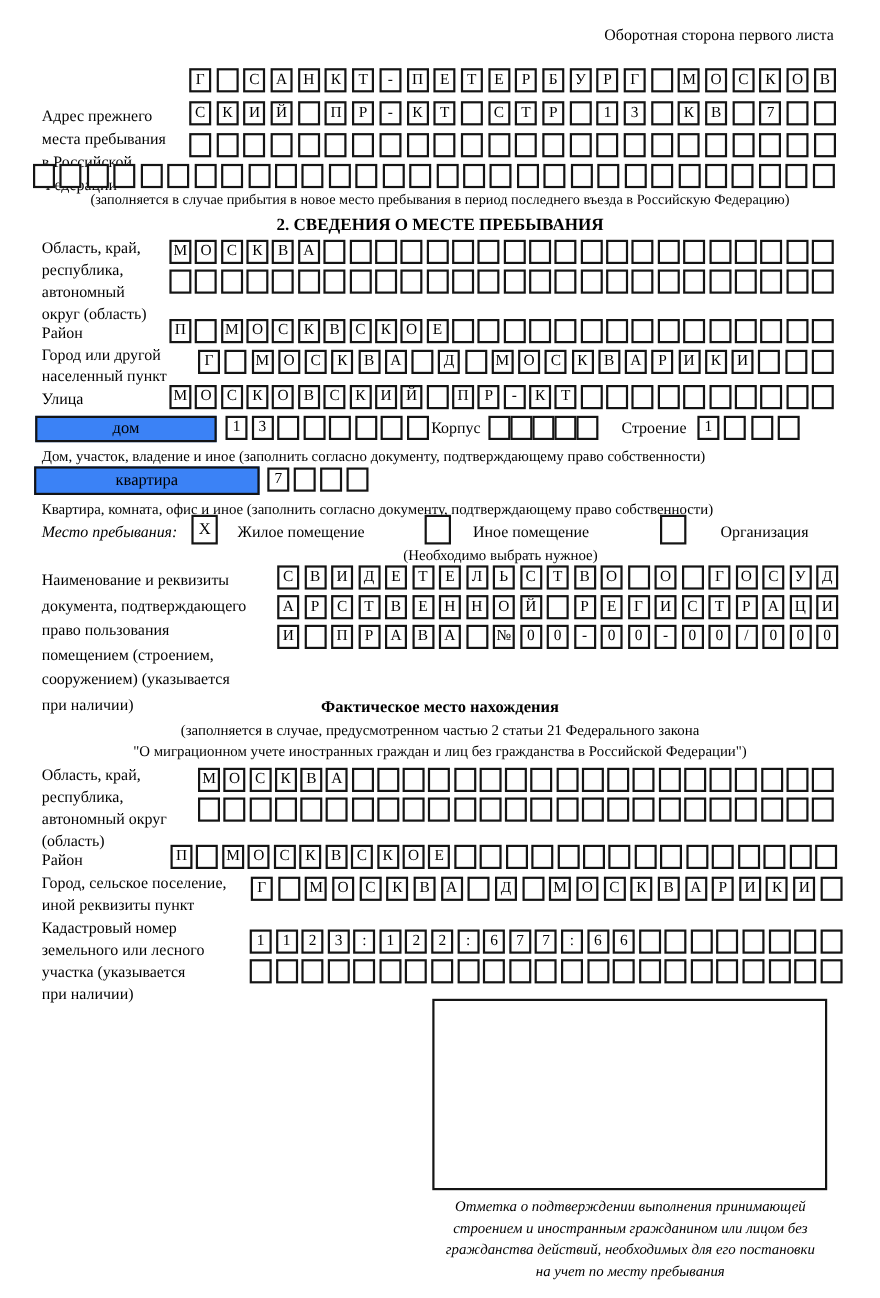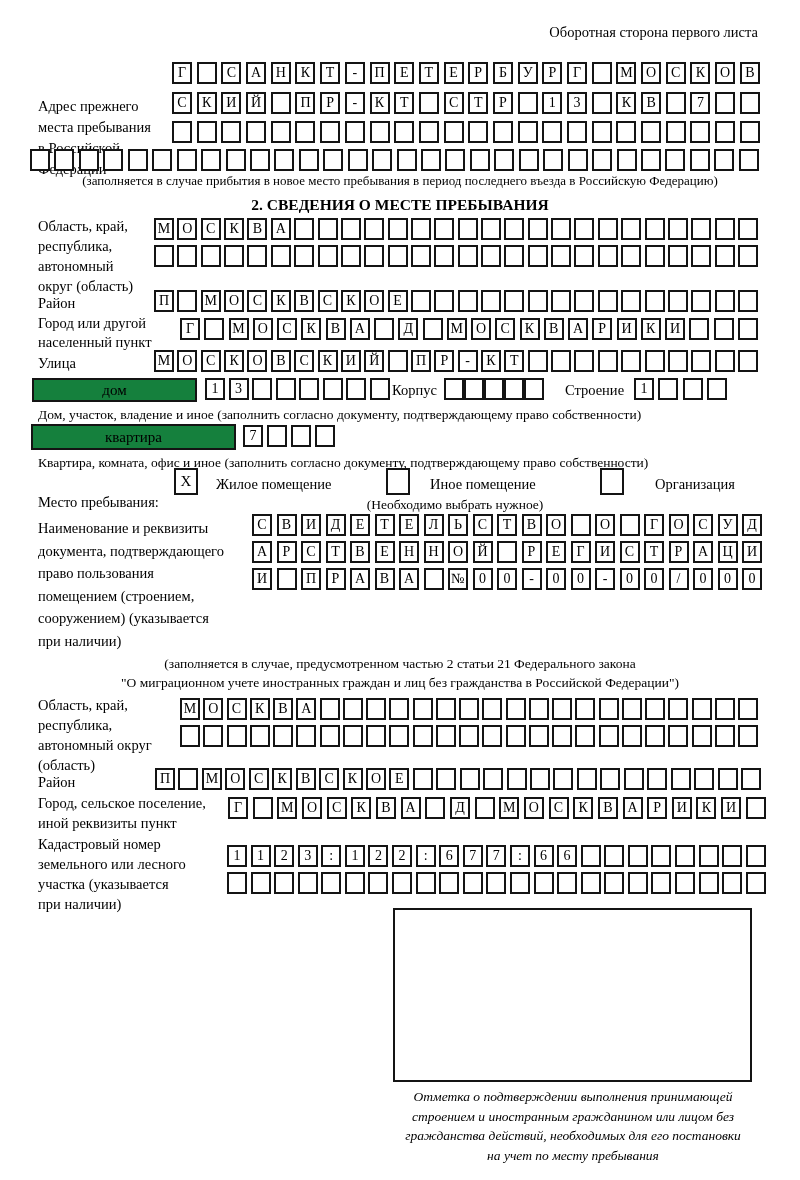--- a/index.html
+++ b/index.html
@@ -8,21 +8,21 @@
   .row{position:absolute;display:flex;justify-content:space-between;}
   .cell{flex:0 0 20px;height:22px;border:2px solid #141414;box-sizing:border-box;
         display:flex;align-items:center;justify-content:center;
         font-size:14px;line-height:1;background:#fff;}
   .lbl{position:absolute;font-size:14.5px;line-height:20px;white-space:nowrap;}
   .lines{position:absolute;font-size:14.5px;white-space:nowrap;}
   .cap{position:absolute;font-size:13px;line-height:15px;}
   .center{text-align:center;}
   .bold{font-weight:bold;}
   .widebox{position:absolute;border:2px solid #141414;box-sizing:border-box;
-           display:flex;align-items:center;justify-content:center;font-size:15px;background:#15803d;}
+           display:flex;align-items:center;justify-content:center;font-size:15px;background:#3b82f6;}
   .checkbox{position:absolute;width:24px;height:27px;border:2px solid #141414;box-sizing:border-box;
             display:flex;align-items:center;justify-content:center;font-size:15px;background:#fff;}
   .rect{position:absolute;border:2px solid #141414;box-sizing:border-box;background:#fff;}
 </style>
 </head>
 <body>
 
 <div class="page">
 
   <div class="lbl" style="top:22px;right:42px;">Оборотная сторона первого листа</div>
@@ -331,21 +331,21 @@
 
   <div class="widebox" style="left:31px;top:424px;width:205px;height:26px;">квартира</div>
   <div class="row" style="left:243px;top:425px;width:92px;">
       <span class="cell">7</span>
       <span class="cell"></span>
       <span class="cell"></span>
       <span class="cell"></span>
     </div>
   <div class="cap" style="left:38px;top:455px;font-size:13.5px;">Квартира, комната, офис и иное (заполнить согласно документу, подтверждающему право собственности)</div>
 
-  <div class="lbl" style="left:38px;top:492px;">Место пребывания:</div>
+  <div class="lbl" style="left:38px;top:474px;font-style:italic;">Место пребывания:</div>
   <div class="checkbox" style="left:174px;top:468px;">X</div>
   <div class="lbl" style="left:216px;top:474px;">Жилое помещение</div>
   <div class="checkbox" style="left:386px;top:468px;"></div>
   <div class="lbl" style="left:430px;top:474px;">Иное помещение</div>
   <div class="checkbox" style="left:600px;top:468px;"></div>
   <div class="lbl" style="left:655px;top:474px;">Организация</div>
   <div class="cap center" style="left:300px;top:497px;width:310px;font-size:13.5px;">(Необходимо выбрать нужное)</div>
 
   <div class="lines" style="left:38px;top:517px;line-height:22.5px;">
       <div>Наименование и реквизиты</div>
@@ -418,20 +418,21 @@
       <span class="cell">0</span>
       <span class="cell">-</span>
       <span class="cell">0</span>
       <span class="cell">0</span>
       <span class="cell">/</span>
       <span class="cell">0</span>
       <span class="cell">0</span>
       <span class="cell">0</span>
     </div>
 
+  <div class="lbl bold center" style="left:0;top:633px;width:800px;font-size:15px;white-space:normal;">Фактическое место нахождения</div>
   <div class="cap center" style="left:0;top:656px;width:800px;font-size:13.5px;">(заполняется в случае, предусмотренном частью 2 статьи 21 Федерального закона</div>
   <div class="cap center" style="left:0;top:675px;width:800px;font-size:13.5px;">"О миграционном учете иностранных граждан и лиц без гражданства в Российской Федерации")</div>
 
   <div class="lines" style="left:38px;top:695px;line-height:20px;">
       <div>Область, край,</div>
       <div>республика,</div>
       <div>автономный округ</div>
       <div>(область)</div>
     </div>
   <div class="row" style="left:180px;top:698px;width:578px;">

